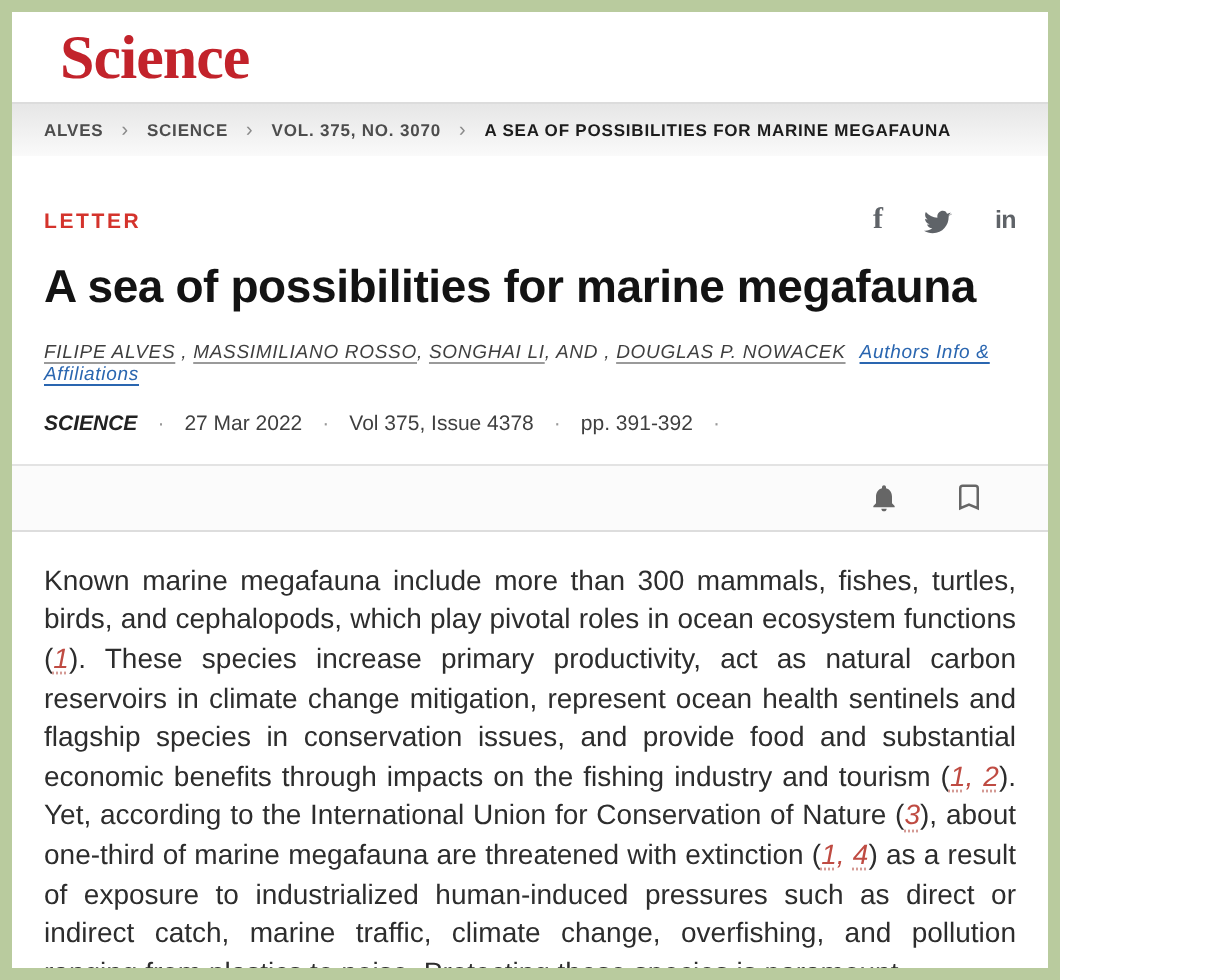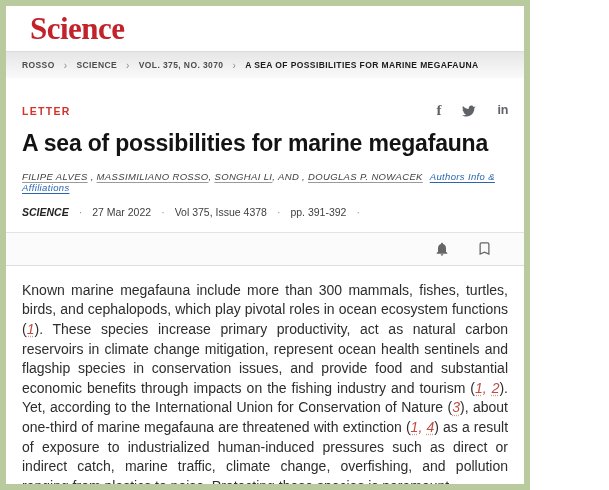--- a/index.html
+++ b/index.html
@@ -91,21 +91,21 @@
 </head>
 <body>
 
 <div class="frame">
 
   <div class="header">
     <div class="logo">Science</div>
   </div>
 
   <div class="breadcrumb">
-      <span class="crumb">ROSSO</span>
+      <span class="crumb">ALVES</span>
       <span class="crumb-sep">›</span>
       <span class="crumb">SCIENCE</span>
       <span class="crumb-sep">›</span>
       <span class="crumb">VOL. 375, NO. 3070</span>
       <span class="crumb-sep">›</span>
       <span class="crumb">A SEA OF POSSIBILITIES FOR MARINE MEGAFAUNA</span>
     </div>
 
   <div class="content">
     <div class="kicker-row">

